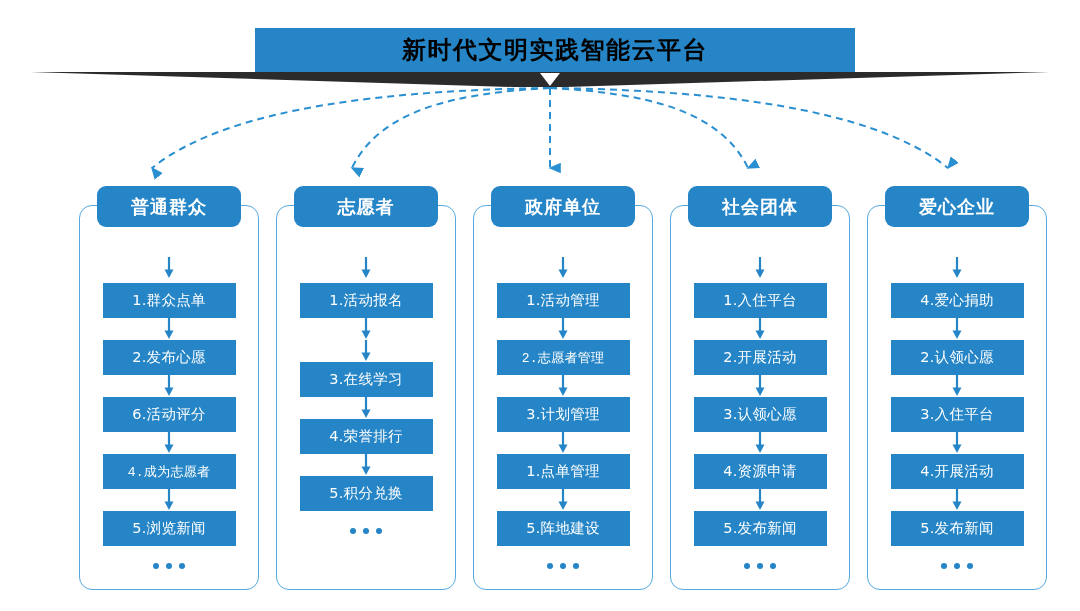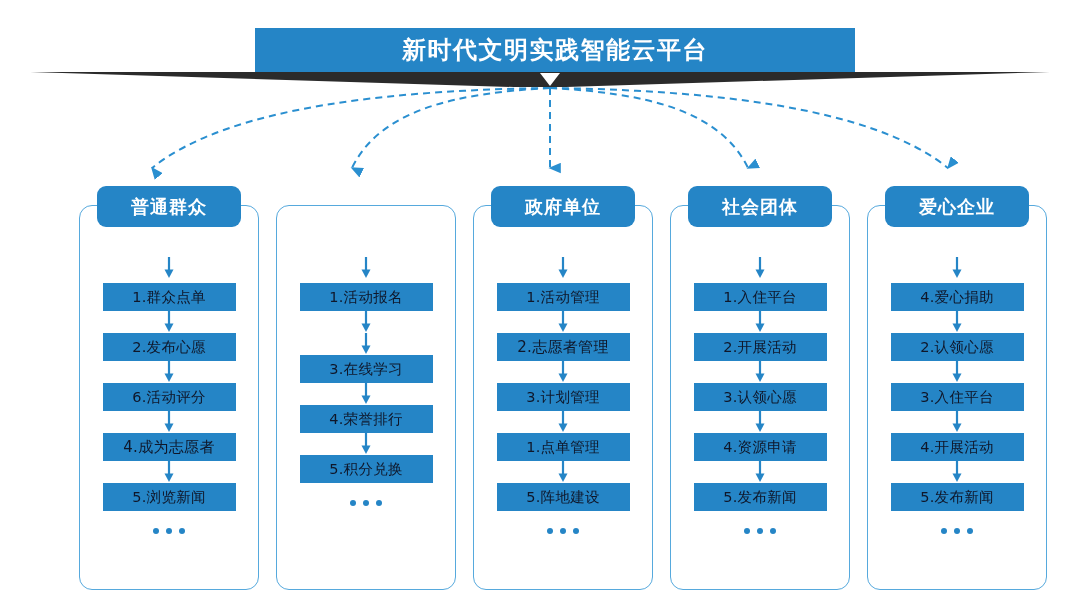--- a/index.html
+++ b/index.html
@@ -30,21 +30,21 @@
   }
   #banner {
     position: absolute;
     inset: 0;
     background: #2585c6;
     display: flex;
     align-items: center;
     justify-content: center;
   }
   #banner-title {
-    color: #ffffff;
+    color: #000000;
     font-size: 24px;
     font-weight: bold;
     letter-spacing: 1.5px;
     line-height: 1;
   }
   
   #ribbon {
     position: absolute;
     left: 0;
     top: 72px;
@@ -105,31 +105,31 @@
     position: absolute;
     left: 0;
     right: 0;
     top: 47px;
     display: flex;
     flex-direction: column;
     align-items: center;
   }
   .step {
     width: 133px;
-    height: 28px;
+    height: 35px;
     background: #2585c6;
     display: flex;
     align-items: center;
     justify-content: center;
-    color: #0f172a;
+    color: #ffffff;
     font-size: 14.5px;
     letter-spacing: 0.3px;
     white-space: nowrap;
   }
-  .step.wide { font-size: 15px; }
+  .step.wide { font-size: 13px; font-family: Liberation Mono, monospace; }
 
   
   .v-arrow {
     width: 12px;
     height: 22px;
     flex: 0 0 auto;
   }
   .v-arrow.lead { height: 30px; }
 
   .dots {
@@ -208,20 +208,21 @@
           </svg>
           <div class="step">5.浏览新闻</div>
           <div class="dots">
             <span></span>
             <span></span>
             <span></span>
           </div>
         </div>
       </div>
       <div class="column">
+        <div class="col-header">志愿者</div>
         <div class="col-body">
           <svg class="v-arrow lead" viewBox="0 0 12 22">
             <line x1="6" y1="0" x2="6" y2="14" stroke="#2585c6" stroke-width="2.2"></line>
             <path d="M 1.5 12.5 L 10.5 12.5 L 6 21 Z" fill="#2585c6"></path>
           </svg>
           <div class="step">1.活动报名</div>
           <svg class="v-arrow" viewBox="0 0 12 22">
             <line x1="6" y1="0" x2="6" y2="14" stroke="#2585c6" stroke-width="2.2"></line>
             <path d="M 1.5 12.5 L 10.5 12.5 L 6 21 Z" fill="#2585c6"></path>
           </svg>

